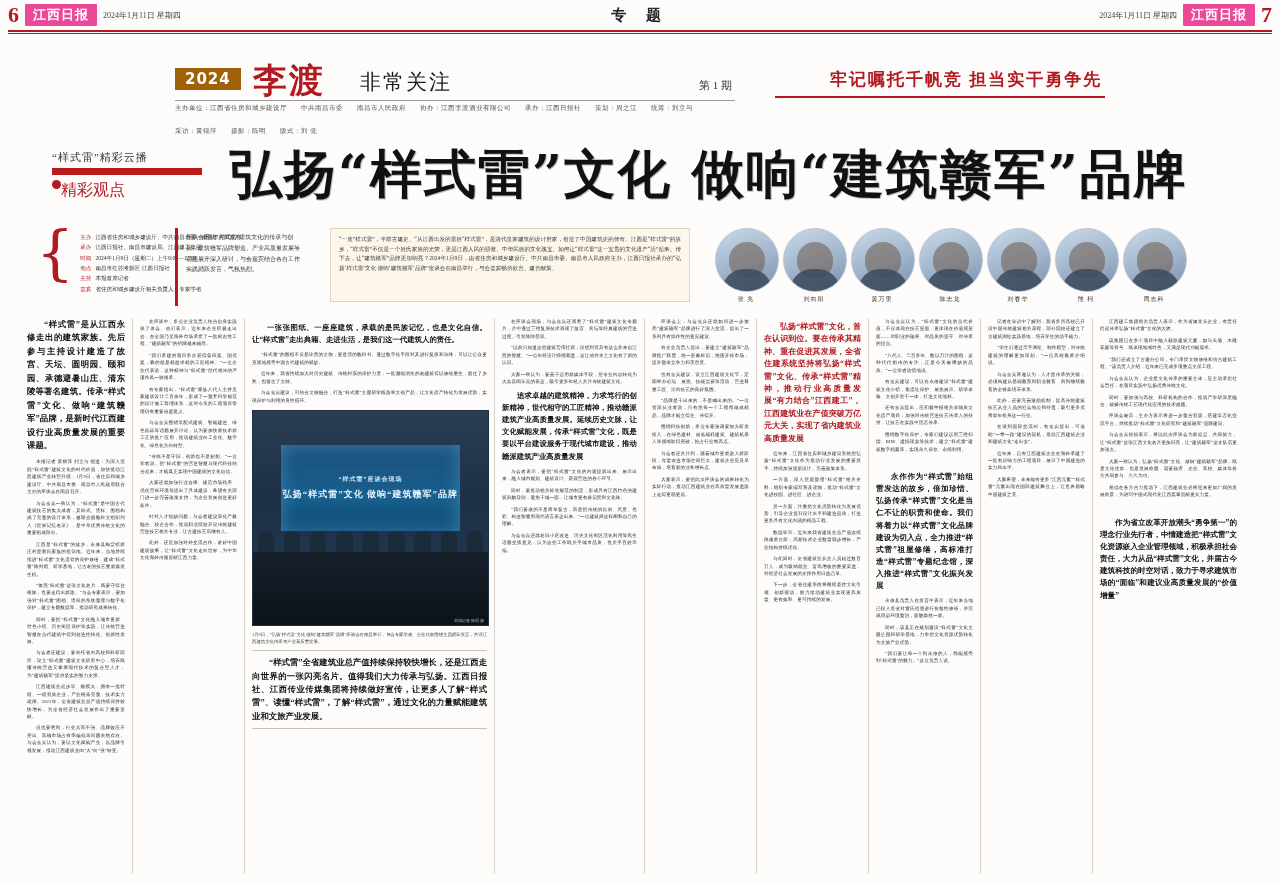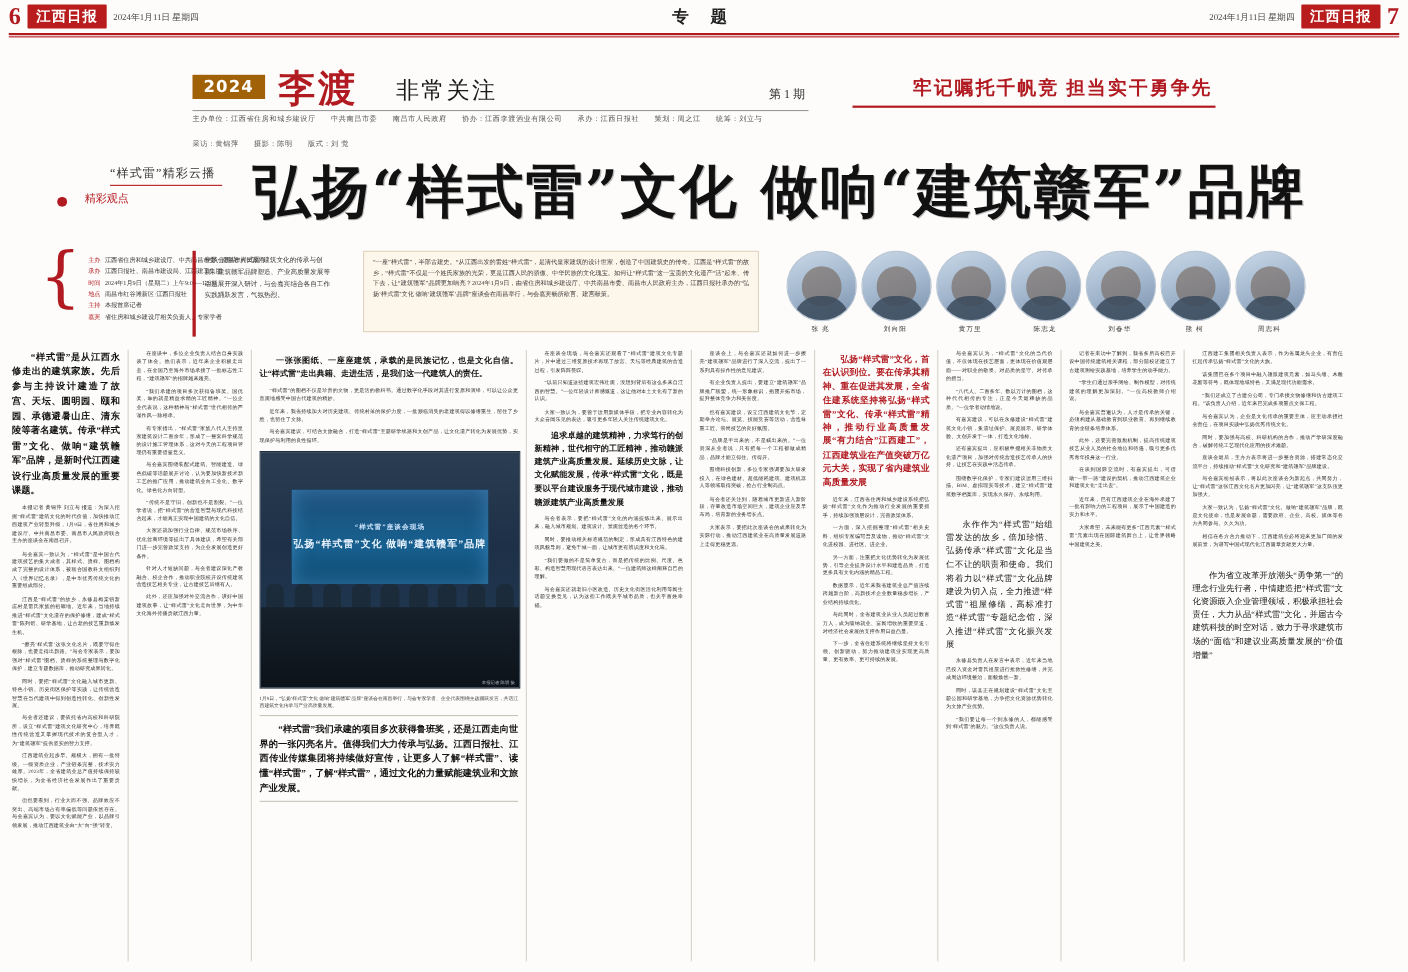--- a/index.html
+++ b/index.html
@@ -20,21 +20,21 @@
   .masthead{
     position:absolute;left:0;top:0;width:1280px;height:30px;
     display:flex;align-items:center;
   }
   .mast-left{display:flex;align-items:center;gap:6px;padding-left:8px;}
   .pagenum{
     font-family:"Liberation Serif", serif;
     font-size:22px;font-weight:bold;color:#b11a21;line-height:1;
   }
   .paper-logo{
-    background:#b91c1c;color:#fff;font-size:13px;font-weight:bold;
+    background:#ec4899;color:#fff;font-size:13px;font-weight:bold;
     padding:2px 8px;letter-spacing:1px;font-family:"DejaVu Sans",sans-serif;
     border-radius:1px;
   }
   .mast-date{font-size:8px;color:#444;}
   .mast-center{
     position:absolute;left:0;right:0;text-align:center;
     font-size:15px;letter-spacing:8px;font-weight:bold;color:#222;
   }
   .mast-right{margin-left:auto;display:flex;align-items:center;gap:6px;padding-right:8px;}
   .rule{
@@ -84,26 +84,25 @@
     position:absolute;left:230px;top:140px;width:990px;
     font-size:52px;font-weight:bold;letter-spacing:2px;color:#111;
     font-family:"DejaVu Serif",serif;
     text-shadow:1px 1px 0 #bbb;
     white-space:nowrap;
   }
   .live-badge{
     position:absolute;left:52px;top:150px;width:150px;
   }
   .live-title{
-    font-size:11px;color:#333;border-bottom:1px solid #b91c1c;padding-bottom:3px;
+    font-size:11px;color:#333;border-bottom:7px solid #b91c1c;padding-bottom:3px;
     letter-spacing:1px;
-    margin-left:48px;
   }
   .live-sub{
-    margin-top:5px;font-size:10px;color:#b11a21;display:flex;align-items:flex-end;gap:16px;
+    margin-top:5px;font-size:16px;color:#b11a21;display:flex;align-items:flex-start;gap:0;
   }
   .dot{
     width:9px;height:9px;border-radius:50%;background:#b11a21;display:inline-block;
   }
 
   
   .intro-left{
     position:absolute;left:36px;top:228px;width:240px;height:75px;
     display:flex;gap:6px;
   }
@@ -144,21 +143,21 @@
     border-radius:50% 50% 45% 45%;background:#6d5a4b;opacity:.55;
   }
   .ph:before{
     content:"";position:absolute;left:6px;bottom:0;width:50px;height:22px;
     border-radius:26px 26px 0 0;background:#3b4a5c;opacity:.85;z-index:2;
   }
   .pname{font-size:6px;color:#333;margin-top:3px;letter-spacing:1px;}
 
   
   .cols{
-    position:absolute;left:4px;top:318px;width:1244px;height:556px;
+    position:absolute;left:20px;top:318px;width:1244px;height:556px;
     display:flex;gap:0;
   }
   .col{
     padding:0 7px;box-sizing:border-box;position:relative;
   }
   .col + .col{border-left:1px solid #d8d3cb;}
   .txt{
     font-size:4.6px;line-height:1.62;color:#2b2b2b;text-align:justify;
     letter-spacing:.15px;
   }
@@ -212,21 +211,21 @@
   }
   .boxquote{
     border-top:1px solid #c9c4bb;border-bottom:1px solid #c9c4bb;
     padding:5px 0;margin:5px 0;
   }
   .sectitle{
     font-size:8px;font-weight:bold;color:#b11a21;line-height:1.55;
     text-align:justify;text-indent:16px;margin:3px 0 5px;
   }
   .redhead{
-    font-size:7.6px;font-weight:normal;color:#111;line-height:1.6;
+    font-size:7.6px;font-weight:bold;color:#111;line-height:1.6;
     text-align:justify;text-indent:15px;margin:18px 0 5px;
   }
 </style>
 </head>
 <body>
 
 <div class="page">
 
   <div class="masthead">
     <div class="mast-left">
@@ -370,21 +369,21 @@
             <i></i>
             <i></i>
             <i></i>
             <i></i>
           </div>
           <div class="table"></div>
           <div class="credit">本报记者 陈明 摄</div>
         </div>
         <div class="cap">1月9日，“弘扬‘样式雷’文化 做响‘建筑赣军’品牌”座谈会在南昌举行，与会专家学者、企业代表围绕主题踊跃发言，共话江西建筑文化传承与产业高质量发展。</div>
         <div class="boxquote">
-          <div class="lead" style="margin-bottom: 0px;">“样式雷”我们承建的项目多次获得鲁班奖，还是江西走向世界的一张闪亮名片。值得我们大力传承与弘扬。江西日报社、江西传业传媒集团将持续做好宣传，让更多人了解“样式雷”、读懂“样式雷”，了解“样式雷”，通过文化的力量赋能建筑业和文旅产业发展。</div>
+          <div class="lead" style="margin-bottom: 0px;">“样式雷”全省建筑业总产值持续保持较快增长，还是江西走向世界的一张闪亮名片。值得我们大力传承与弘扬。江西日报社、江西传业传媒集团将持续做好宣传，让更多人了解“样式雷”、读懂“样式雷”，了解“样式雷”，通过文化的力量赋能建筑业和文旅产业发展。</div>
         </div>
       </div>
       <div class="col" style="width: 150px;">
         <div class="txt">
           <p>在座谈会现场，与会嘉宾还观看了“样式雷”建筑文化专题片，片中通过三维复原技术再现了故宫、天坛等经典建筑的营造过程，引发阵阵赞叹。</p>
           <p>“以前只知道这些建筑宏伟壮观，没想到背后有这么多来自江西的智慧。”一位年轻设计师感慨道，这让他对本土文化有了新的认识。</p>
           <p>大家一致认为，要善于运用新媒体手段，把专业内容转化为大众喜闻乐见的表达，吸引更多年轻人关注传统建筑文化。</p>
         </div>
         <div class="kicker">追求卓越的建筑精神，力求笃行的创新精神，世代相守的工匠精神，推动赣派建筑产业高质量发展。延续历史文脉，让文化赋能发展，传承“样式雷”文化，既是要以平台建设服务于现代城市建设，推动赣派建筑产业高质量发展</div>
         <div class="txt">

